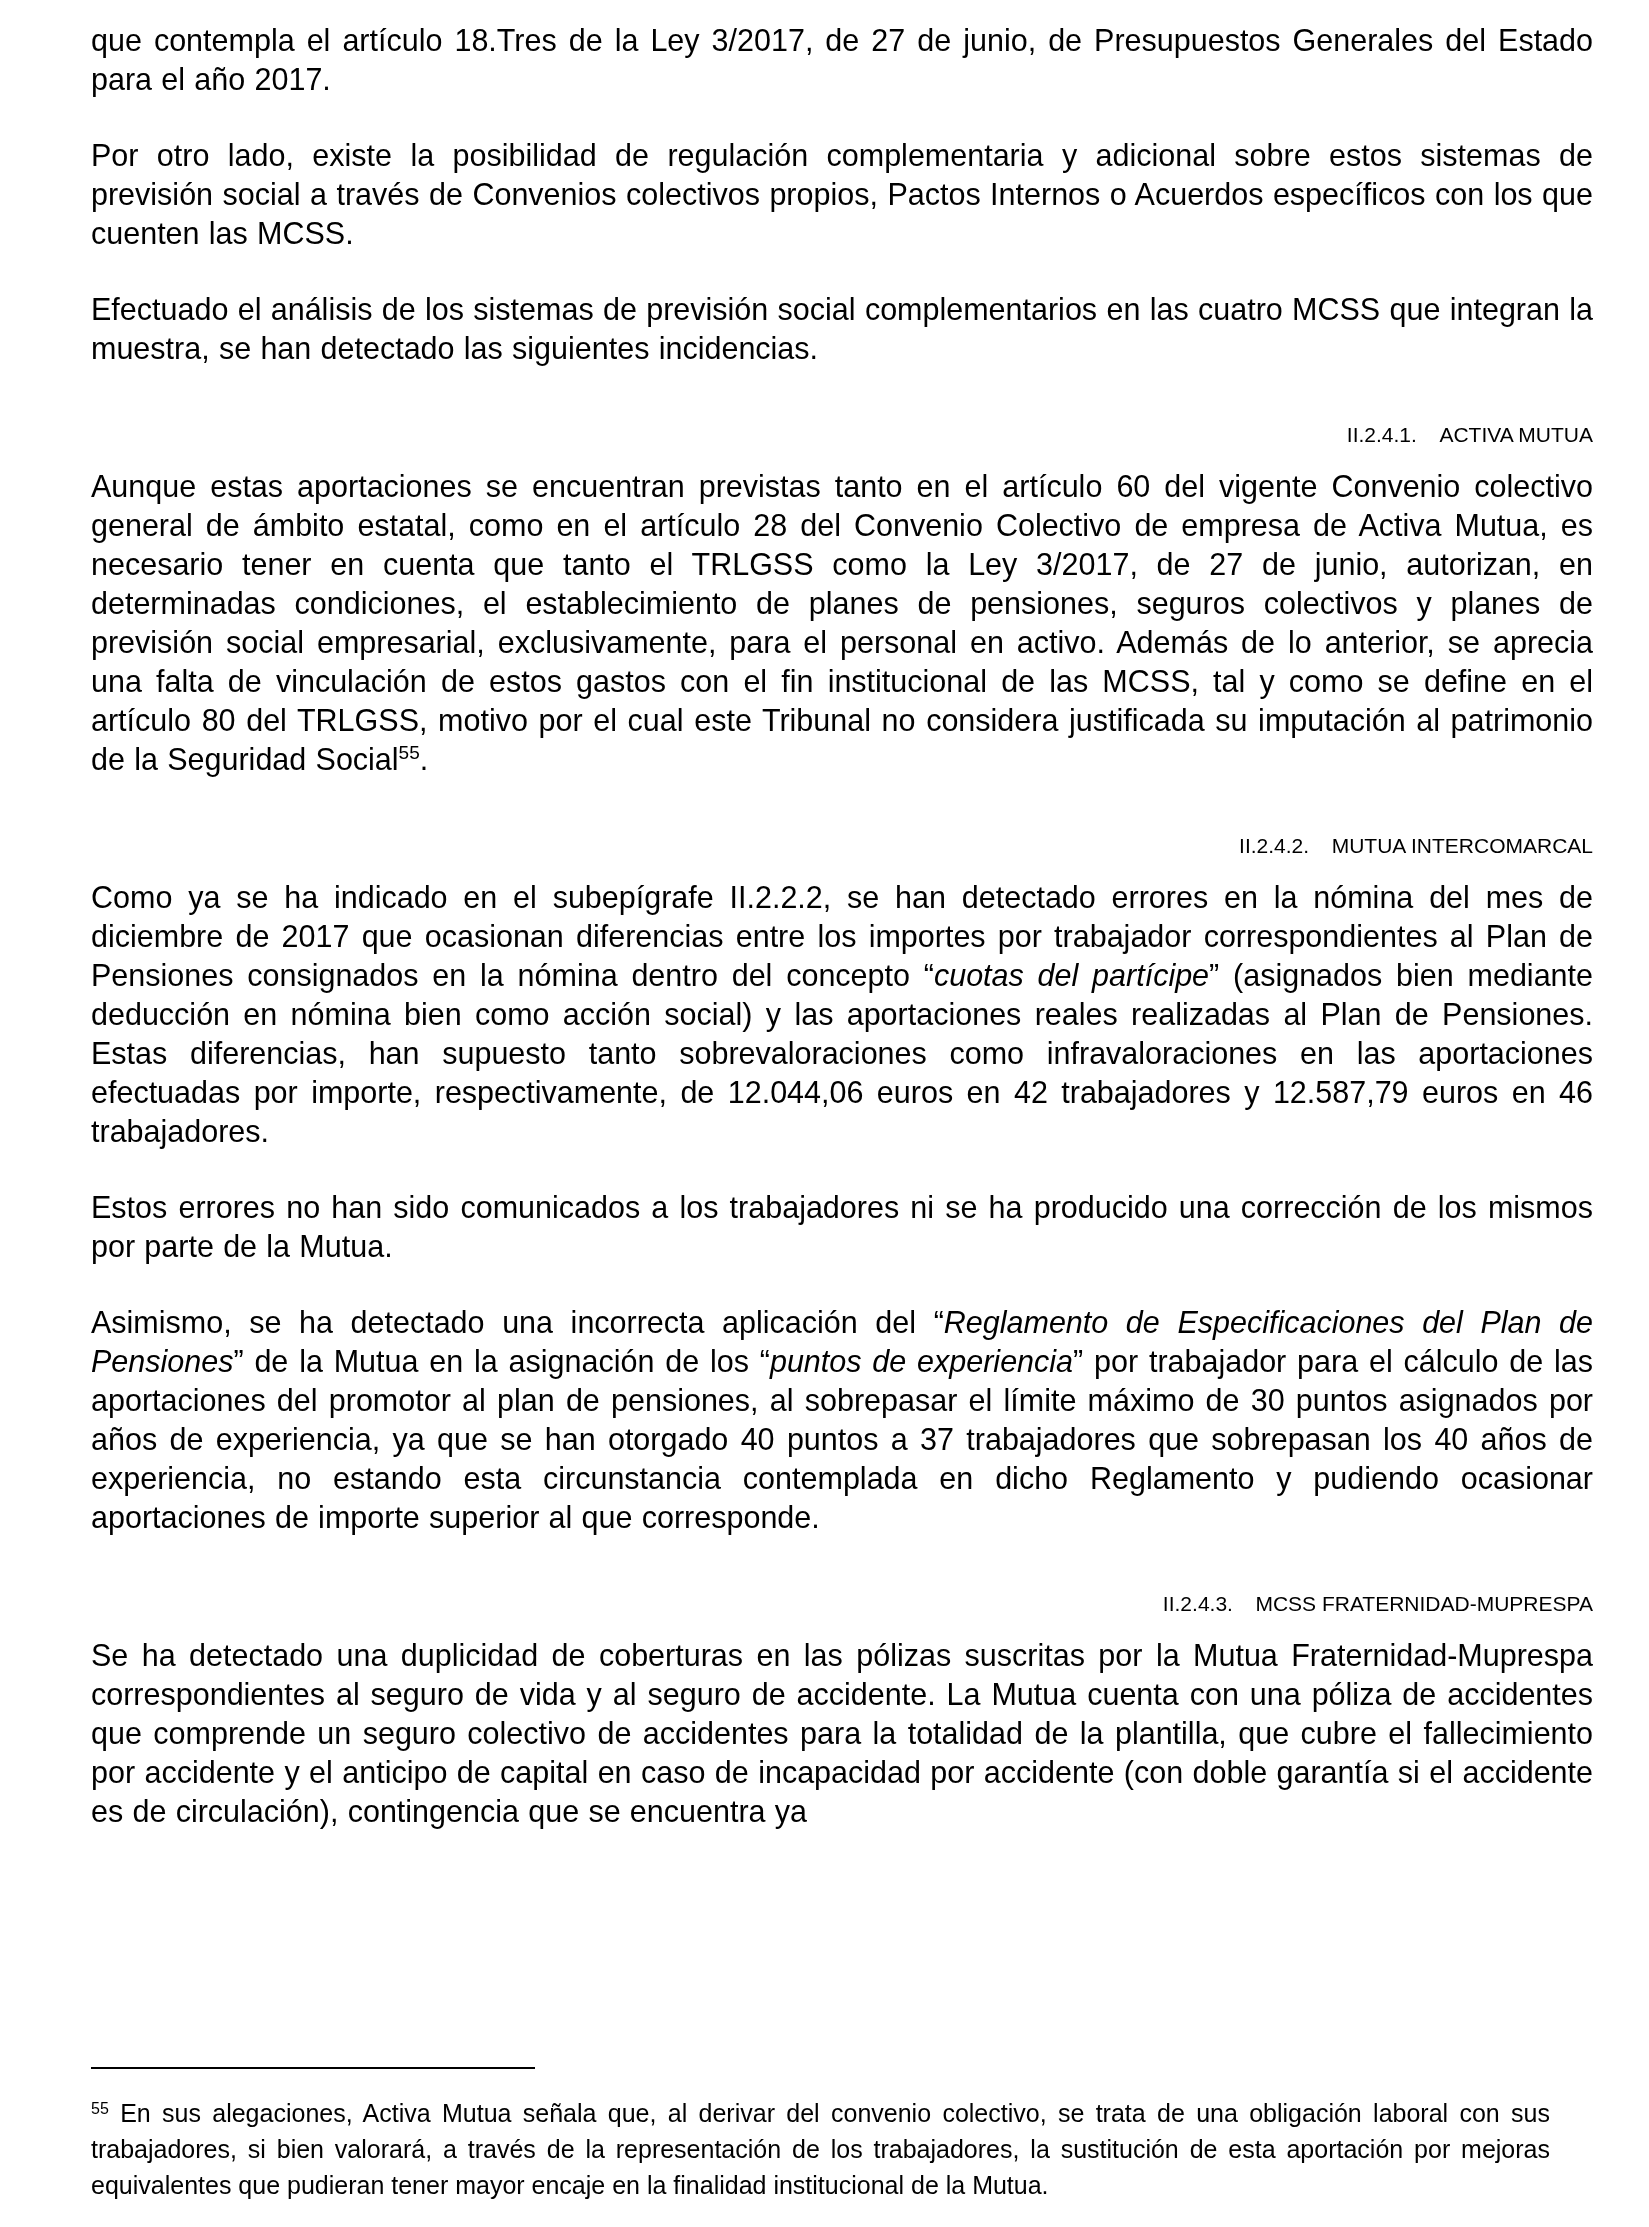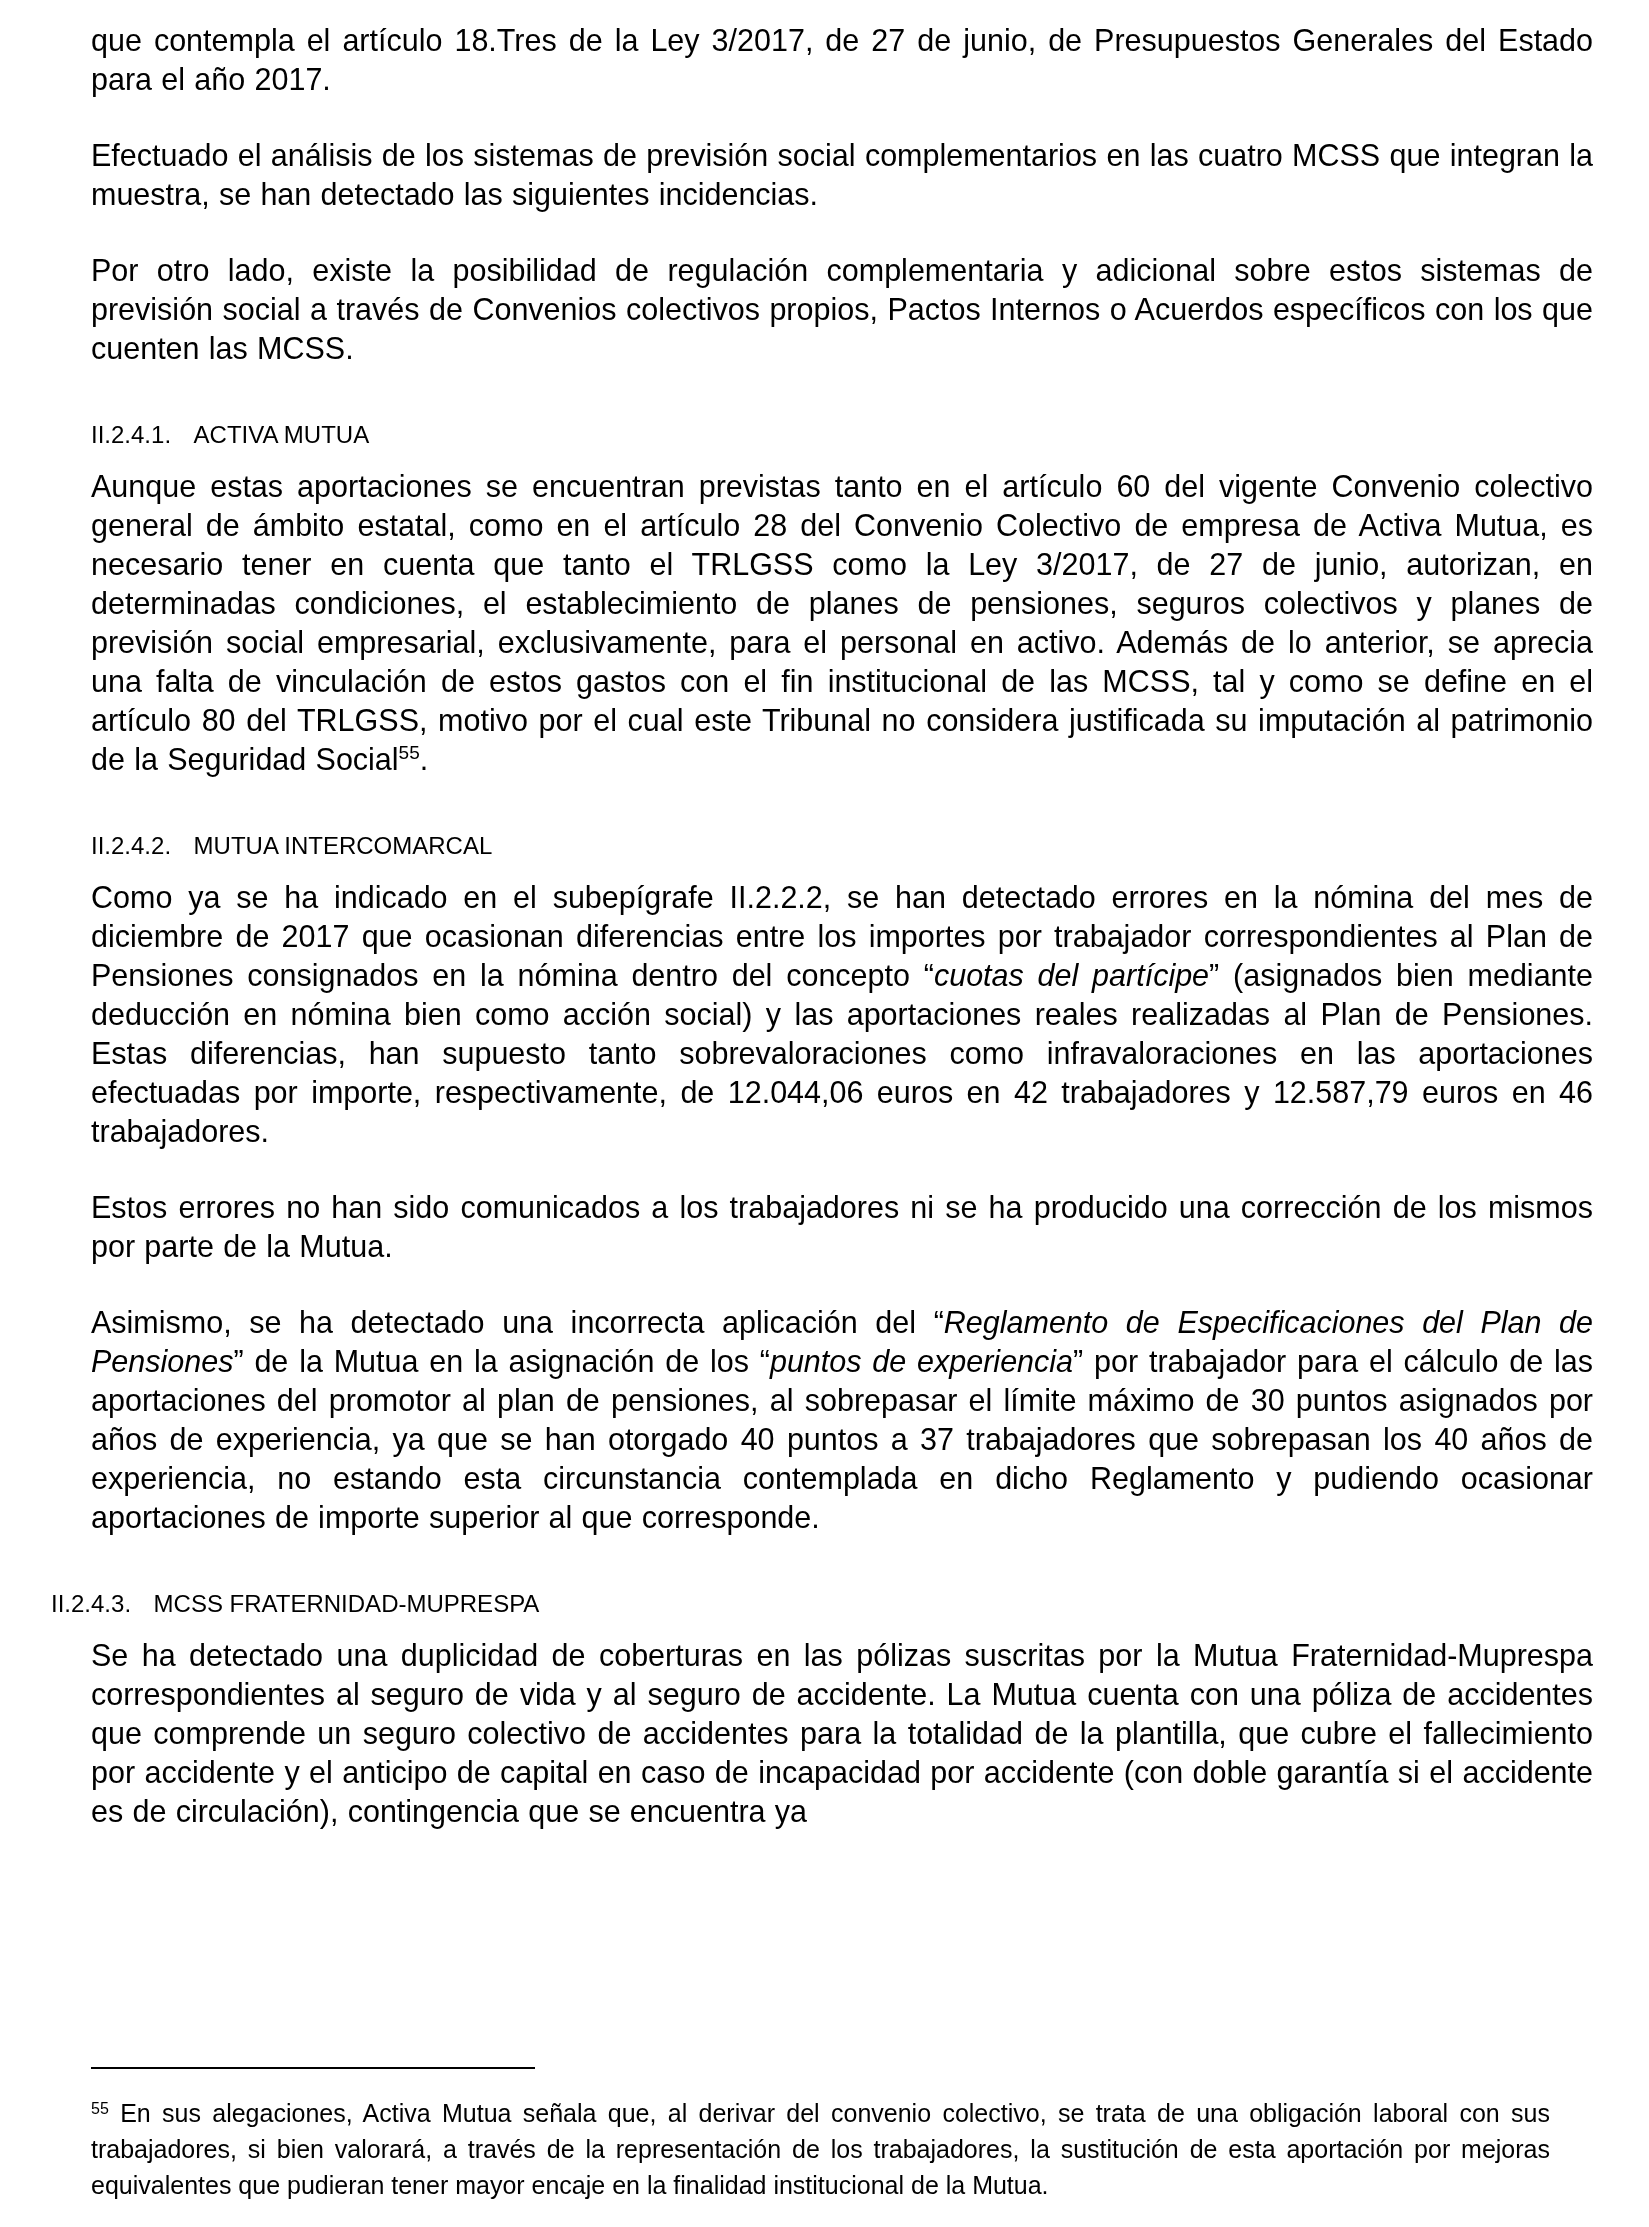--- a/index.html
+++ b/index.html
@@ -23,25 +23,25 @@
     overflow: hidden;
   }
   .doc-body p.para {
     font-size: 30.5px;
     line-height: 39px;
     text-align: justify;
     margin: 0 0 37px 0;
     word-spacing: 0.8px;
   }
   .doc-body h3.heading {
-    font-size: 24px;
+    font-size: 21px;
     line-height: 39px;
     font-weight: 400;
     margin: 47px 0 13px 0;
-    text-align: left;
+    text-align: right;
   }
   .doc-body h3.heading .hnum {
     display: inline-block;
   }
   .doc-body h3.heading .htitle {
     display: inline-block;
     margin-left: 22.5px;
   }
   .doc-body h3.heading.outdent {
     margin-left: -40px;
@@ -76,22 +76,22 @@
     font-size: 16px;
     top: -8px;
   }
 </style>
 </head>
 <body>
 
 <div class="page">
   <main class="doc-body">
       <p class="para"><span>que contempla el artículo 18.Tres de la Ley 3/2017, de 27 de junio, de Presupuestos Generales del Estado para el año 2017.</span></p>
+      <p class="para"><span>Por otro lado, existe la posibilidad de regulación complementaria y adicional sobre estos sistemas de previsión social a través de Convenios colectivos propios, Pactos Internos o Acuerdos específicos con los que cuenten las MCSS.</span></p>
       <p class="para"><span>Efectuado el análisis de los sistemas de previsión social complementarios en las cuatro MCSS que integran la muestra, se han detectado las siguientes incidencias.</span></p>
-      <p class="para"><span>Por otro lado, existe la posibilidad de regulación complementaria y adicional sobre estos sistemas de previsión social a través de Convenios colectivos propios, Pactos Internos o Acuerdos específicos con los que cuenten las MCSS.</span></p>
       <h3 class="heading"><span class="hnum">II.2.4.1.</span><span class="htitle">ACTIVA MUTUA</span></h3>
       <p class="para"><span>Aunque estas aportaciones se encuentran previstas tanto en el artículo 60 del vigente Convenio colectivo general de ámbito estatal, como en el artículo 28 del Convenio Colectivo de empresa de Activa Mutua, es necesario tener en cuenta que tanto el TRLGSS como la Ley 3/2017, de 27 de junio, autorizan, en determinadas condiciones, el establecimiento de planes de pensiones, seguros colectivos y planes de previsión social empresarial, exclusivamente, para el personal en activo. Además de lo anterior, se aprecia una falta de vinculación de estos gastos con el fin institucional de las MCSS, tal y como se define en el artículo 80 del TRLGSS, motivo por el cual este Tribunal no considera justificada su imputación al patrimonio de la Seguridad Social</span><span class="sup">55</span><span>.</span></p>
       <h3 class="heading"><span class="hnum">II.2.4.2.</span><span class="htitle">MUTUA INTERCOMARCAL</span></h3>
       <p class="para"><span>Como ya se ha indicado en el subepígrafe II.2.2.2, se han detectado errores en la nómina del mes de diciembre de 2017 que ocasionan diferencias entre los importes por trabajador correspondientes al Plan de Pensiones consignados en la nómina dentro del concepto “</span><em>cuotas del partícipe</em><span>” (asignados bien mediante deducción en nómina bien como acción social) y las aportaciones reales realizadas al Plan de Pensiones. Estas diferencias, han supuesto tanto sobrevaloraciones como infravaloraciones en las aportaciones efectuadas por importe, respectivamente, de 12.044,06 euros en 42 trabajadores y 12.587,79 euros en 46 trabajadores.</span></p>
       <p class="para"><span>Estos errores no han sido comunicados a los trabajadores ni se ha producido una corrección de los mismos por parte de la Mutua.</span></p>
       <p class="para"><span>Asimismo, se ha detectado una incorrecta aplicación del “</span><em>Reglamento de Especificaciones del Plan de Pensiones</em><span>” de la Mutua en la asignación de los “</span><em>puntos de experiencia</em><span>” por trabajador para el cálculo de las aportaciones del promotor al plan de pensiones, al sobrepasar el límite máximo de 30 puntos asignados por años de experiencia, ya que se han otorgado 40 puntos a 37 trabajadores que sobrepasan los 40 años de experiencia, no estando esta circunstancia contemplada en dicho Reglamento y pudiendo ocasionar aportaciones de importe superior al que corresponde.</span></p>
       <h3 class="heading outdent"><span class="hnum">II.2.4.3.</span><span class="htitle">MCSS FRATERNIDAD-MUPRESPA</span></h3>
       <p class="para"><span>Se ha detectado una duplicidad de coberturas en las pólizas suscritas por la Mutua Fraternidad-Muprespa correspondientes al seguro de vida y al seguro de accidente. La Mutua cuenta con una póliza de accidentes que comprende un seguro colectivo de accidentes para la totalidad de la plantilla, que cubre el fallecimiento por accidente y el anticipo de capital en caso de incapacidad por accidente (con doble garantía si el accidente es de circulación), contingencia que se encuentra ya</span></p>
     </main>
   <div class="footnote-area">

